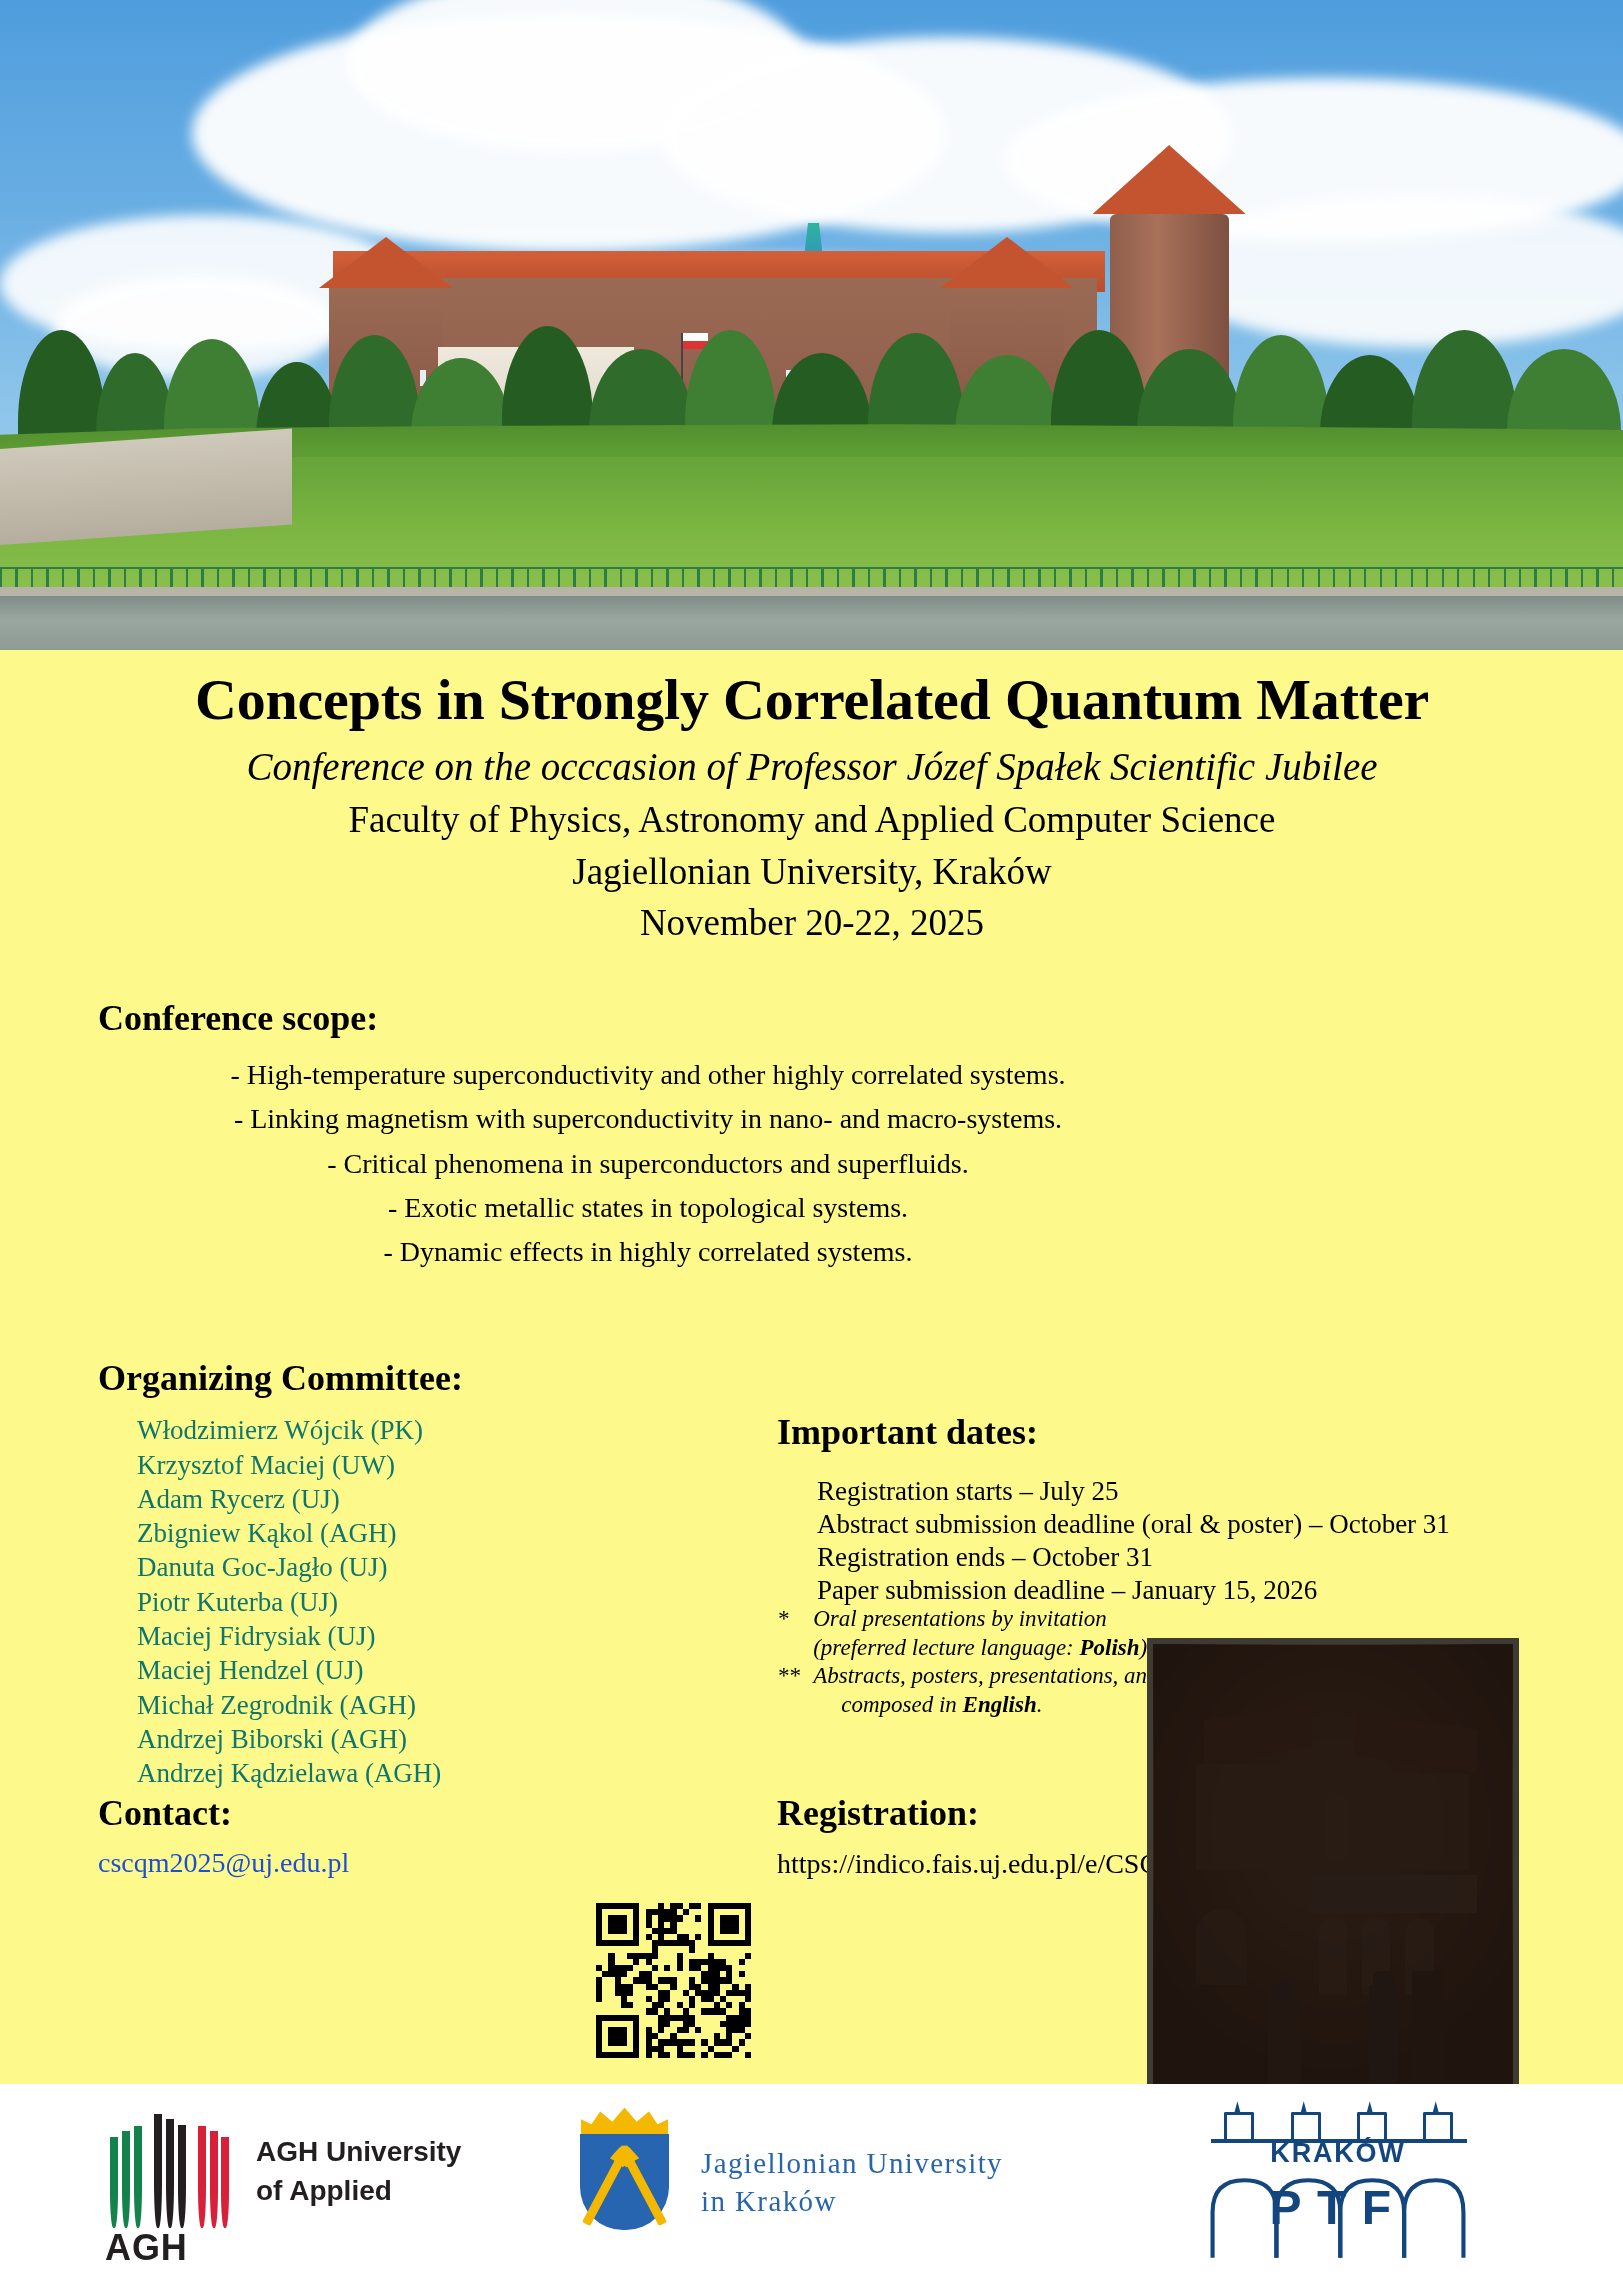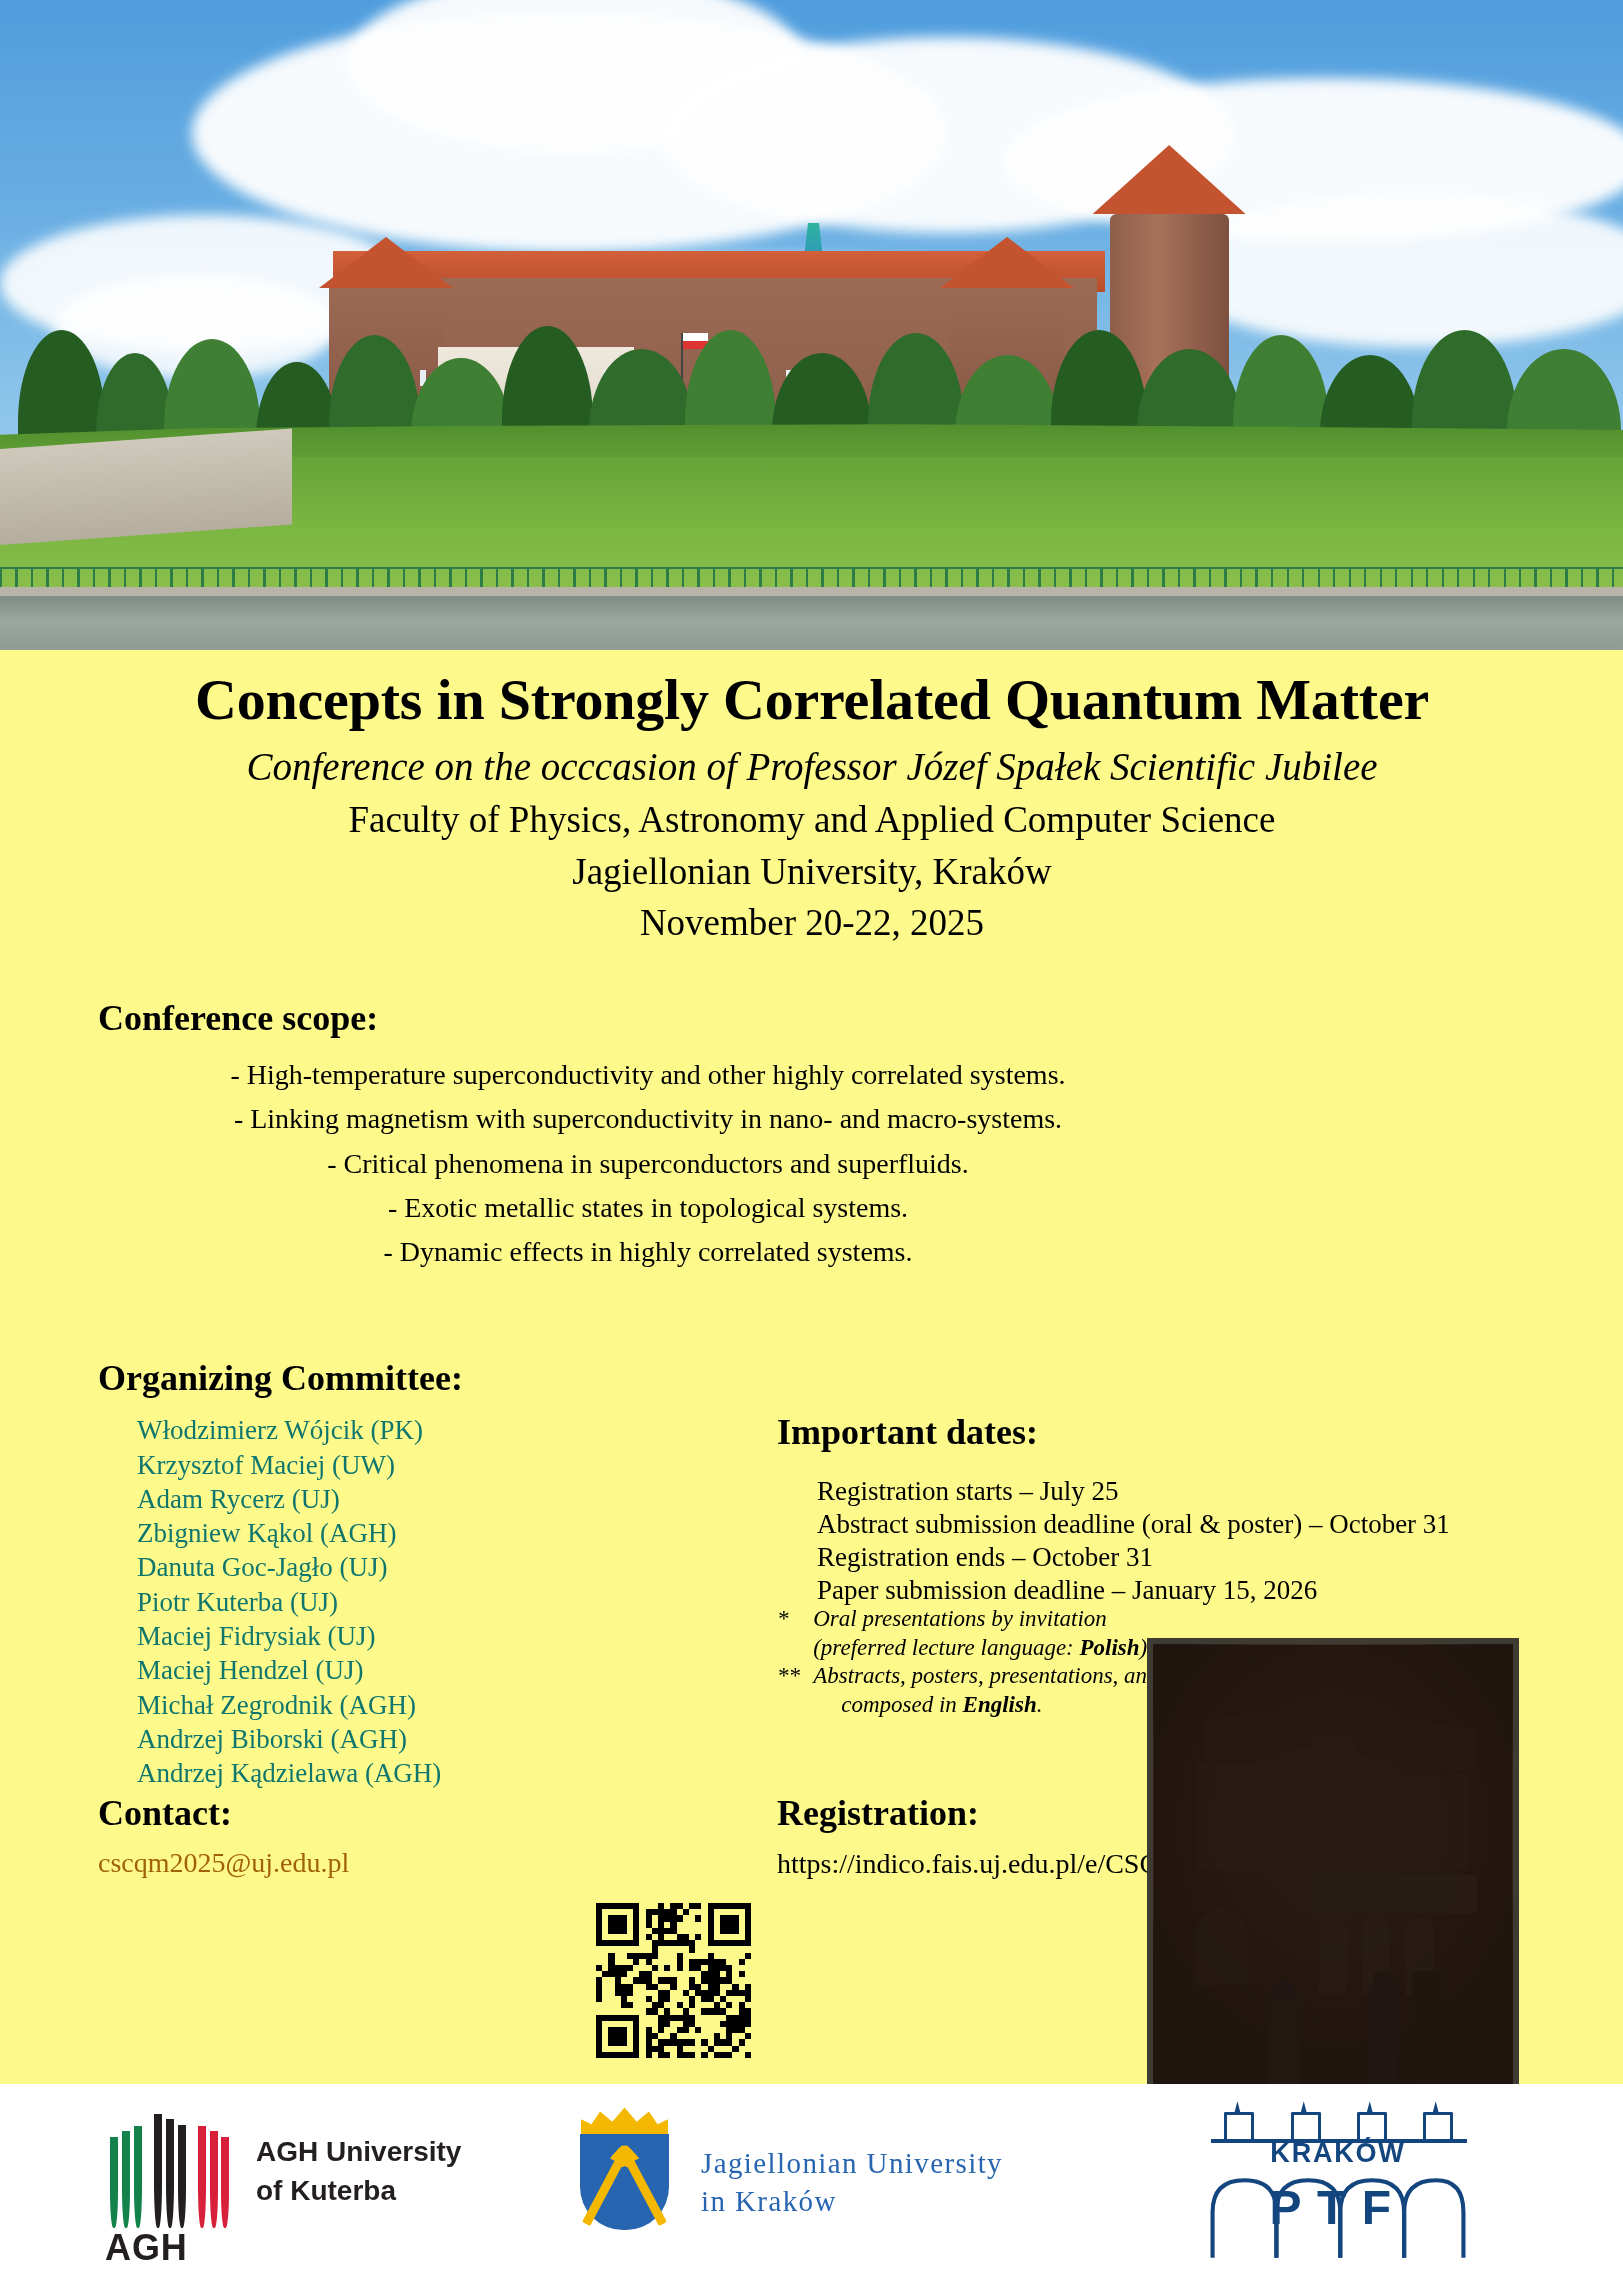--- a/index.html
+++ b/index.html
@@ -149,21 +149,21 @@
     position:absolute;left:97px;top:756px;width:571px;
   }
   .committee-list li{
     list-style:none;font-size:27px;line-height:1.27;color:#0f766e;
   }
 
   .h-contact{
     position:absolute;left:98px;top:1142px;font-size:36px;font-weight:bold;color:#000;
   }
   .contact-mail{
-    position:absolute;left:98px;top:1197px;font-size:28px;color:#a16207;
+    position:absolute;left:98px;top:1197px;font-size:28px;color:#1d4ed8;
   }
 
   .h-dates{
     position:absolute;left:777px;top:761px;font-size:36px;font-weight:bold;color:#000;
   }
   .dates-list{
     position:absolute;left:777px;top:818px;width:822px;
   }
   .dates-list li{
     list-style:none;font-size:27px;line-height:1.22;color:#000;
@@ -1073,21 +1073,21 @@
       <span style="left:24px;height:102px;background:#13834b;"></span>
       <span style="left:44px;height:114px;background:#231f20;"></span>
       <span style="left:56px;height:109px;background:#231f20;"></span>
       <span style="left:68px;height:103px;background:#231f20;"></span>
       <span style="left:88px;height:102px;background:#d8203a;"></span>
       <span style="left:100px;height:97px;background:#d8203a;"></span>
       <span style="left:111px;height:91px;background:#d8203a;"></span>
     </div>
     <div class="agh-word">AGH</div>
     <div class="agh-txt1">AGH University</div>
-    <div class="agh-txt2">of Kuterba</div>
+    <div class="agh-txt2">of Applied</div>
   </div>
 
   <div class="logo-uj">
     <div class="uj-crown"></div>
     <div class="uj-crownband"></div>
     <div class="uj-shield">
       <div class="uj-scepter" style="left:22px;top:8.2px;transform:rotate(28deg);"></div>
       <div class="uj-scepter" style="left:58px;top:8.2px;transform:rotate(-28deg);"></div>
     </div>
     <div class="uj-t1">Jagiellonian University</div>

